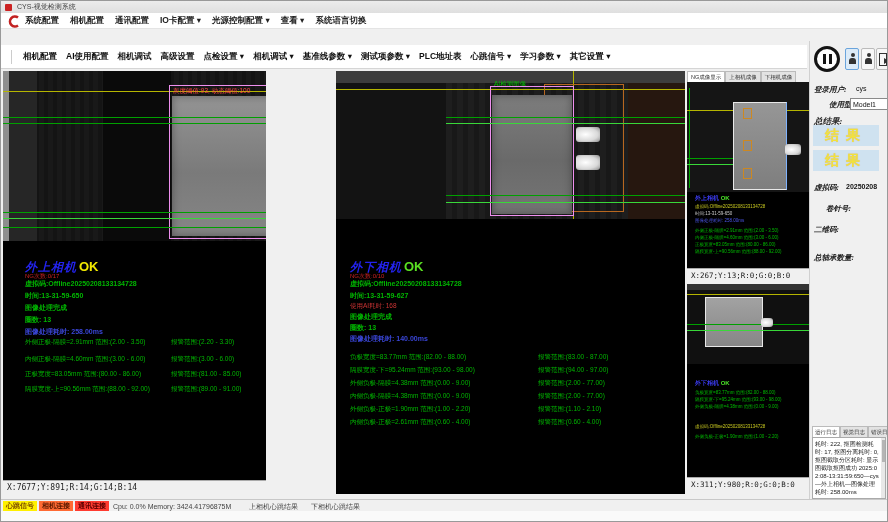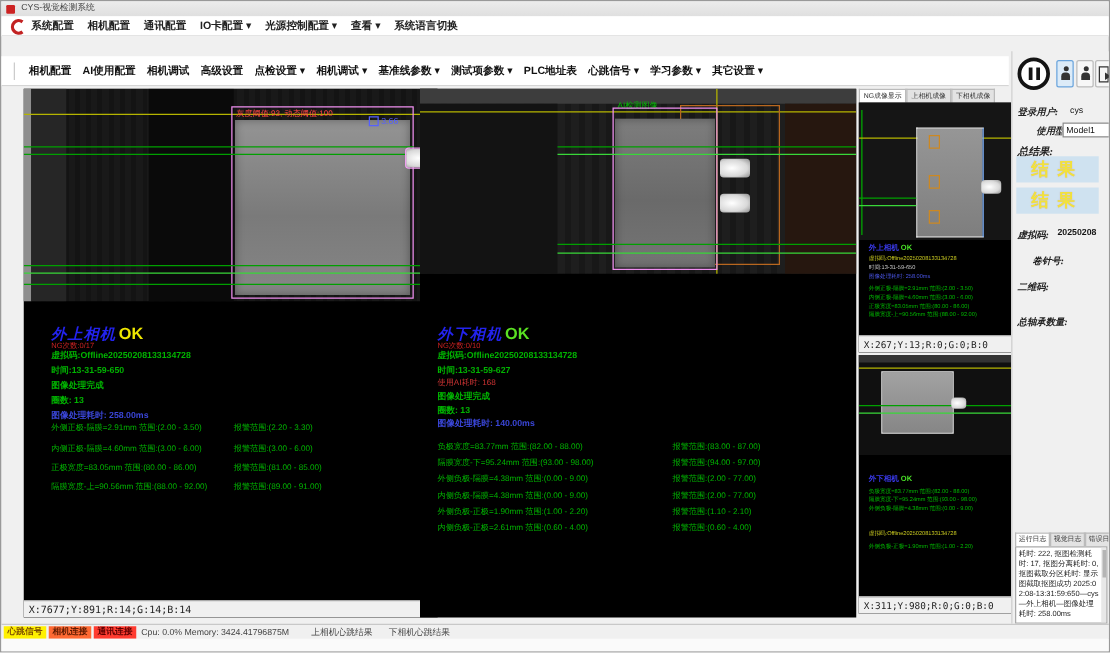--- a/index.html
+++ b/index.html
@@ -111,21 +111,21 @@
     <span class="mi">点检设置 ▾</span>
     <span class="mi">相机调试 ▾</span>
     <span class="mi">基准线参数 ▾</span>
     <span class="mi">测试项参数 ▾</span>
     <span class="mi">PLC地址表</span>
     <span class="mi">心跳信号 ▾</span>
     <span class="mi">学习参数 ▾</span>
     <span class="mi">其它设置 ▾</span>
   </div>
 
-  <div class="abs panel" style="left:18px;top:70px;width:331px;height:423px;padding-left:26px;">
+  <div class="abs panel" style="left:2px;top:70px;width:263px;height:423px;padding-left:26px;">
 
     <div class="abs" style="left:0;top:0;width:331px;height:170px;background:repeating-linear-gradient(90deg,#191919 0 5px,#141414 5px 9px);">
       <div class="abs" style="left:0;top:0;width:6px;height:170px;background:#8e8e8e;"></div>
       <div class="abs" style="left:6px;top:0;width:28px;height:170px;background:#262626;"></div>
       <div class="abs" style="left:100px;top:0;width:68px;height:170px;background:#0a0a0a;"></div>
       <div class="ylh" style="left:0;top:20px;width:331px;"></div>
       <div class="ylv" style="left:319px;top:0;height:170px;"></div>
       <div class="prect" style="left:166px;top:14px;width:146px;height:154px;"></div>
       <div class="block" style="left:169px;top:25px;width:140px;height:140px;"></div>
       <div class="gl" style="left:0;top:46px;width:312px;"></div>

